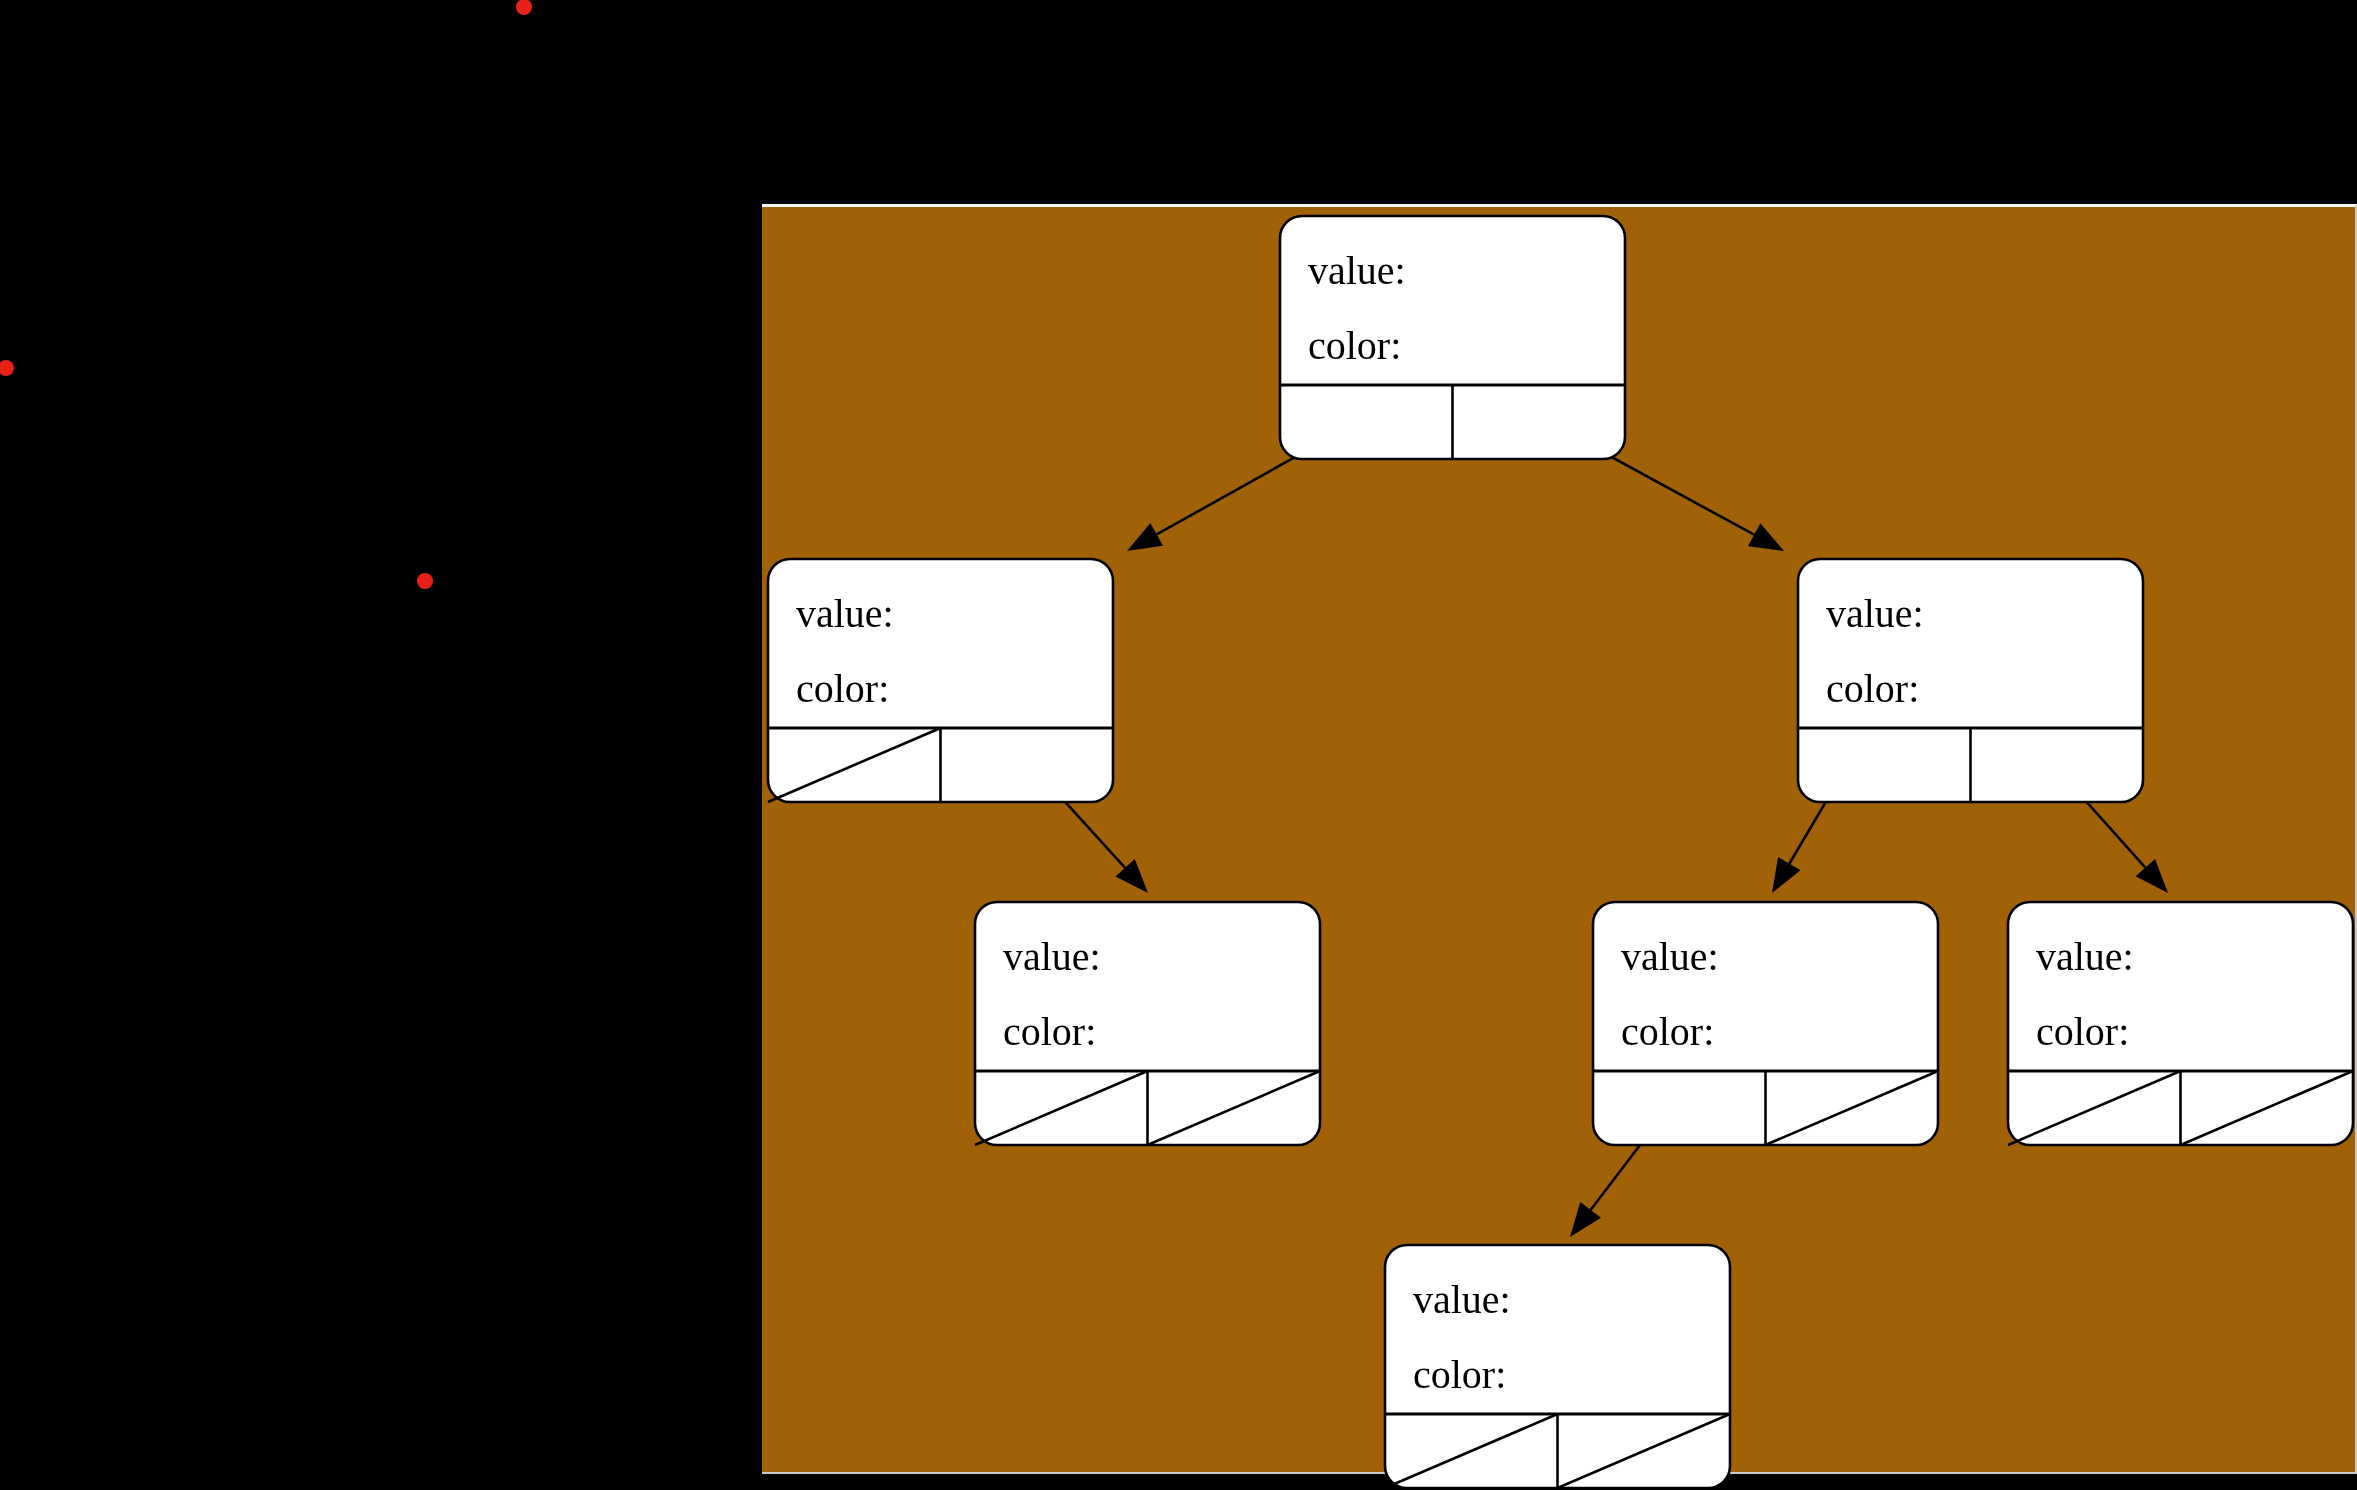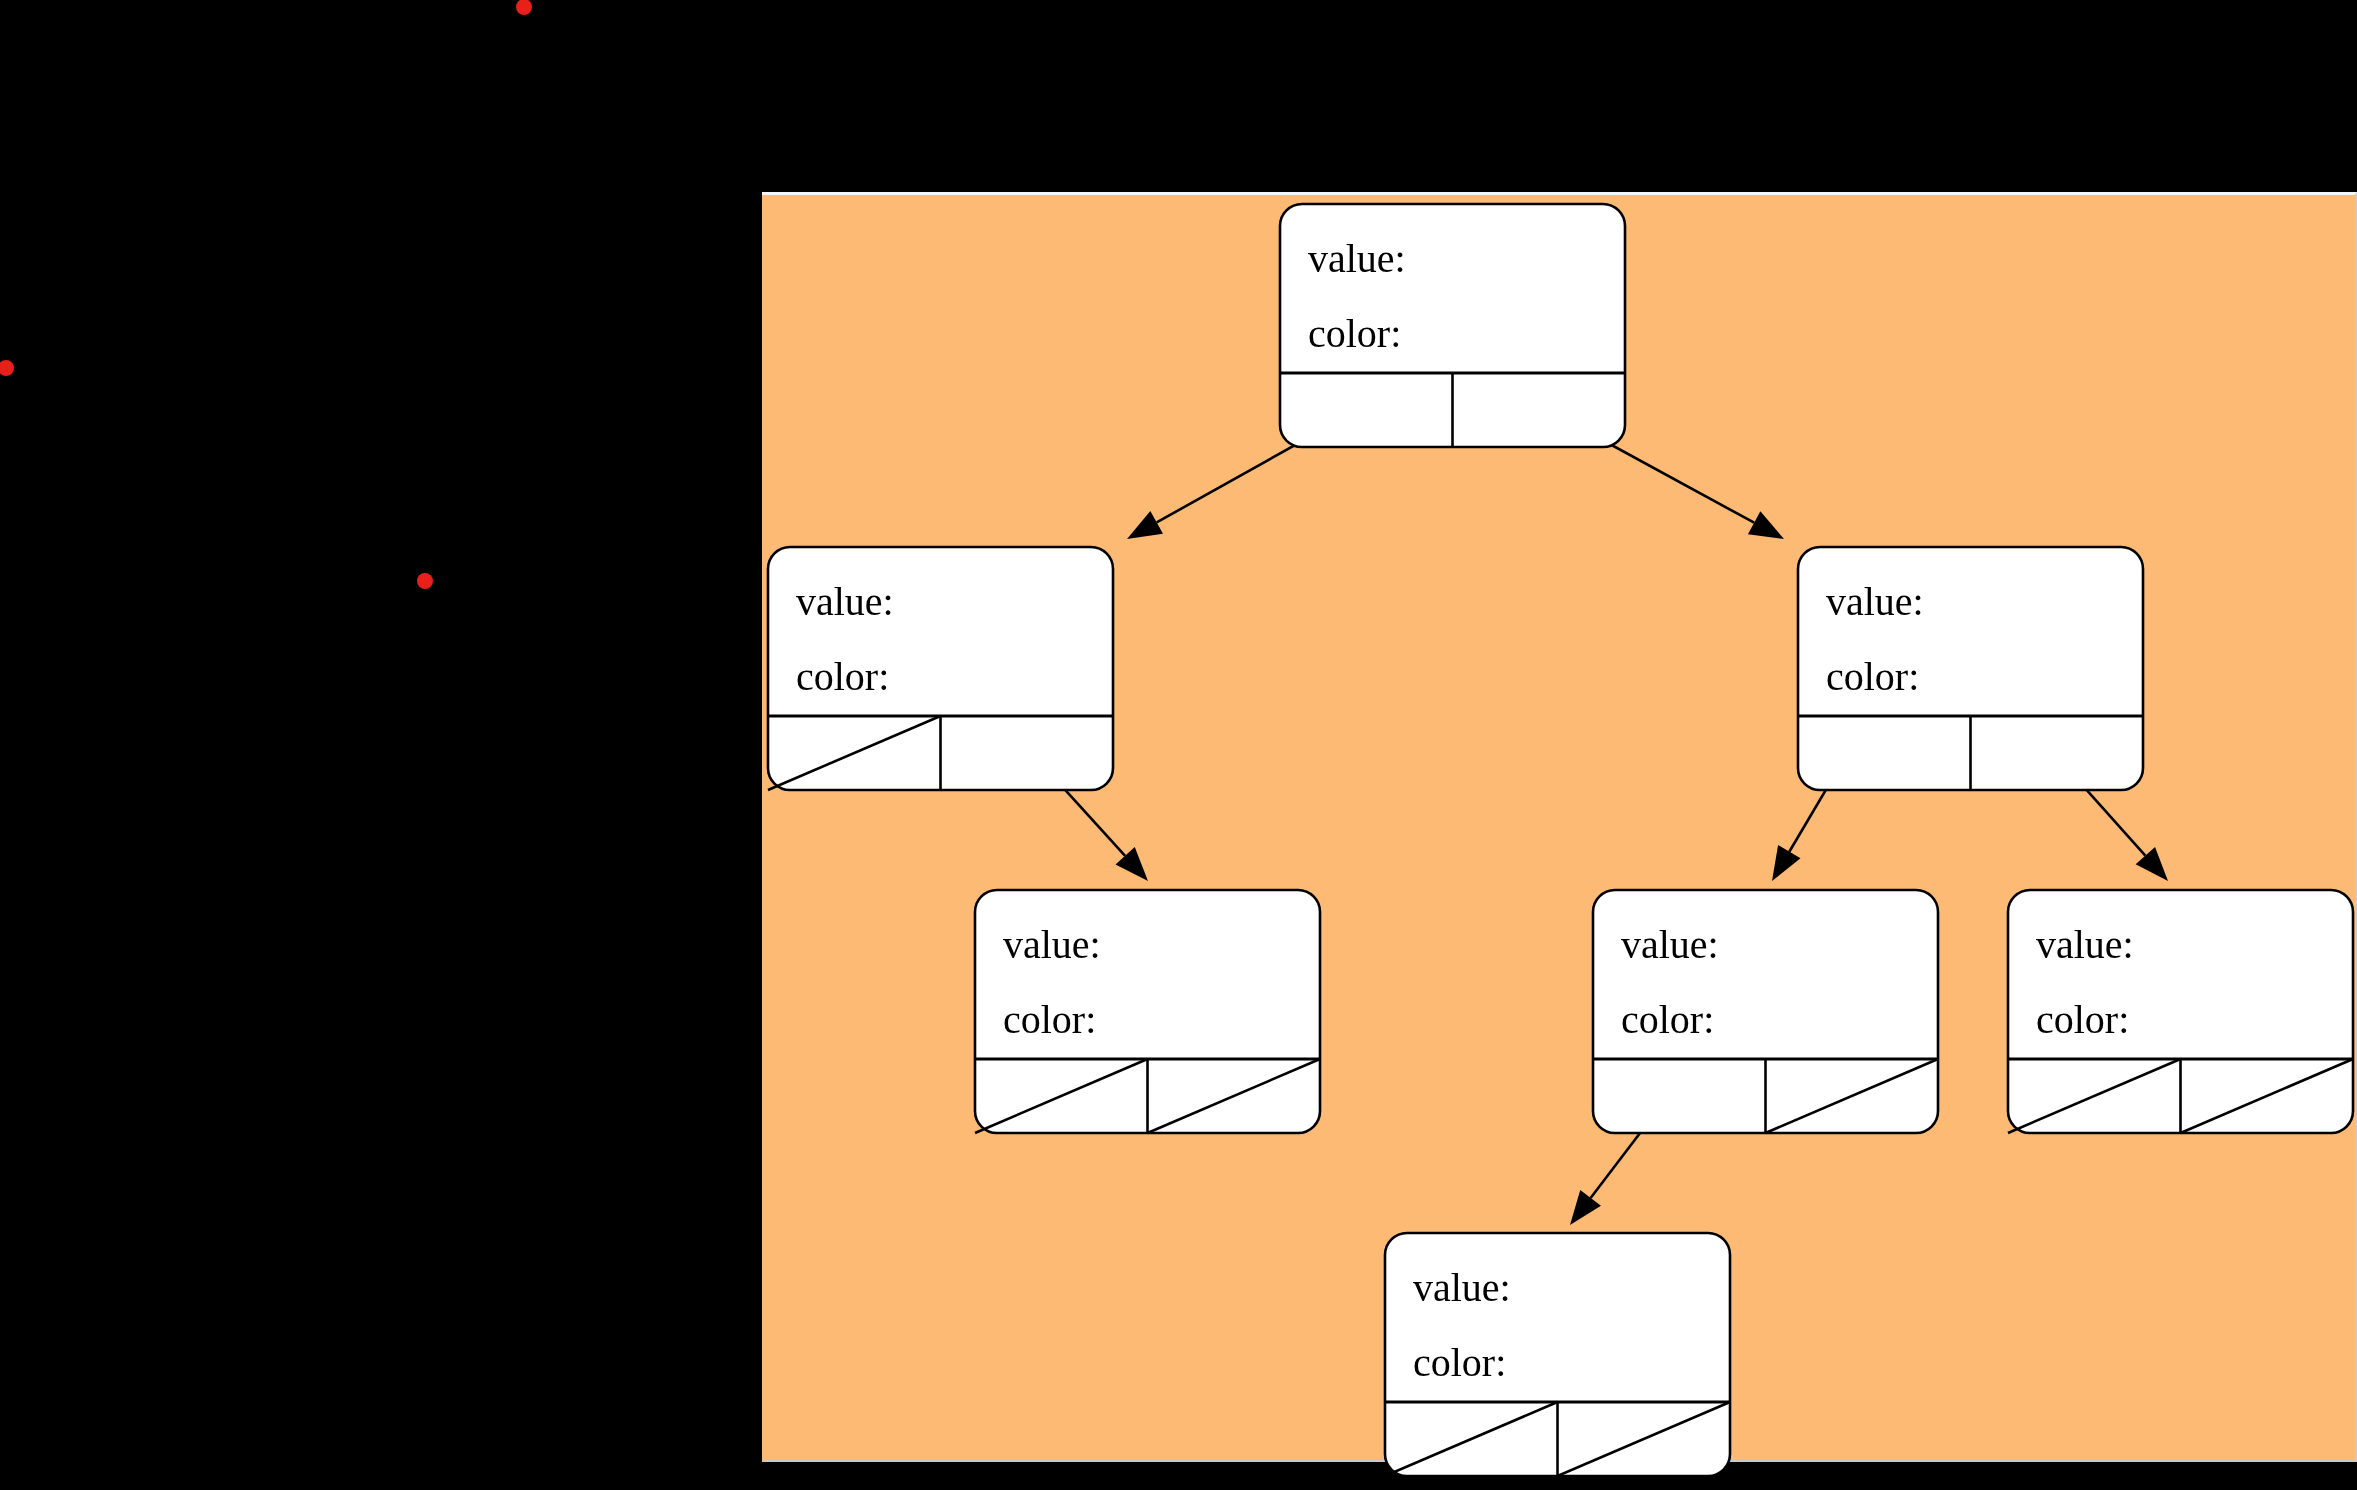--- a/index.html
+++ b/index.html
@@ -31,21 +31,21 @@
 </style>
 </head>
 <body style="width: 2357px; height: 1490px;">
 
 <div id="root-canvas" style="width: 2357px; height: 1490px; background: rgb(0, 0, 0);">
 
   <div class="red-dot" style="left: 516px; top: -1px; width: 16px; height: 16px; background: rgb(232, 32, 26);"></div>
   <div class="red-dot" style="left: -2px; top: 360px; width: 16px; height: 16px; background: rgb(232, 32, 26);"></div>
   <div class="red-dot" style="left: 417px; top: 573px; width: 16px; height: 16px; background: rgb(232, 32, 26);"></div>
 
-  <div class="panel" style="left: 762px; top: 192px; width: 1595px; height: 1270px; background: #fdba74; border-right-color: rgb(201, 201, 201); border-bottom-color: rgb(201, 201, 201);">
+  <div class="panel" style="left: 762px; top: 204px; width: 1595px; height: 1270px; background: #a16207; border-right-color: rgb(201, 201, 201); border-bottom-color: rgb(201, 201, 201);">
     <svg class="panel-svg" id="tree-svg" xmlns="http://www.w3.org/2000/svg" width="1595" height="1281" viewBox="0 0 1595 1281">
         <g>
           <g>
             <line x1="603" y1="211" x2="394.680078392667" y2="327.41407383939196" class="edge-line"></line>
             <polygon points="365,344 388.33840074302276,316.06580857160753 401.0217560423112,338.7623391071764" class="edge-head"></polygon>
           </g>
           <g>
             <line x1="778" y1="211" x2="992.1468759988934" y2="327.72760044201976" class="edge-line"></line>
             <polygon points="1022,344 985.925076167901,339.14203020714876 998.3686758298858,316.31317067689076" class="edge-head"></polygon>
           </g>

